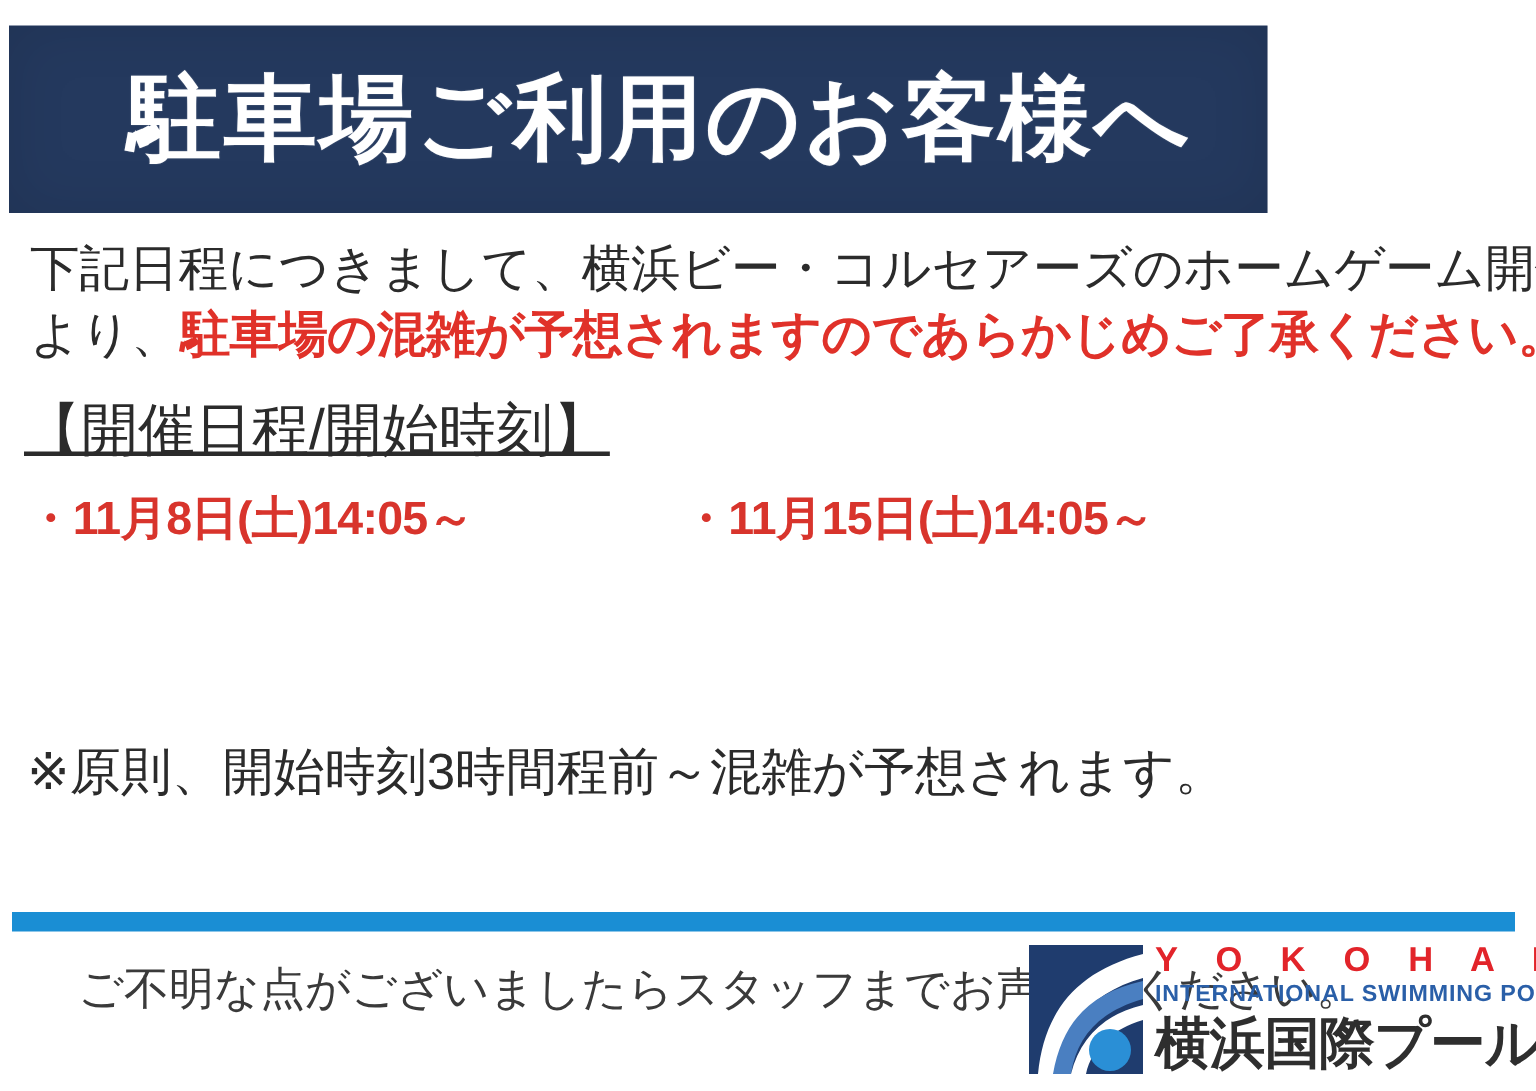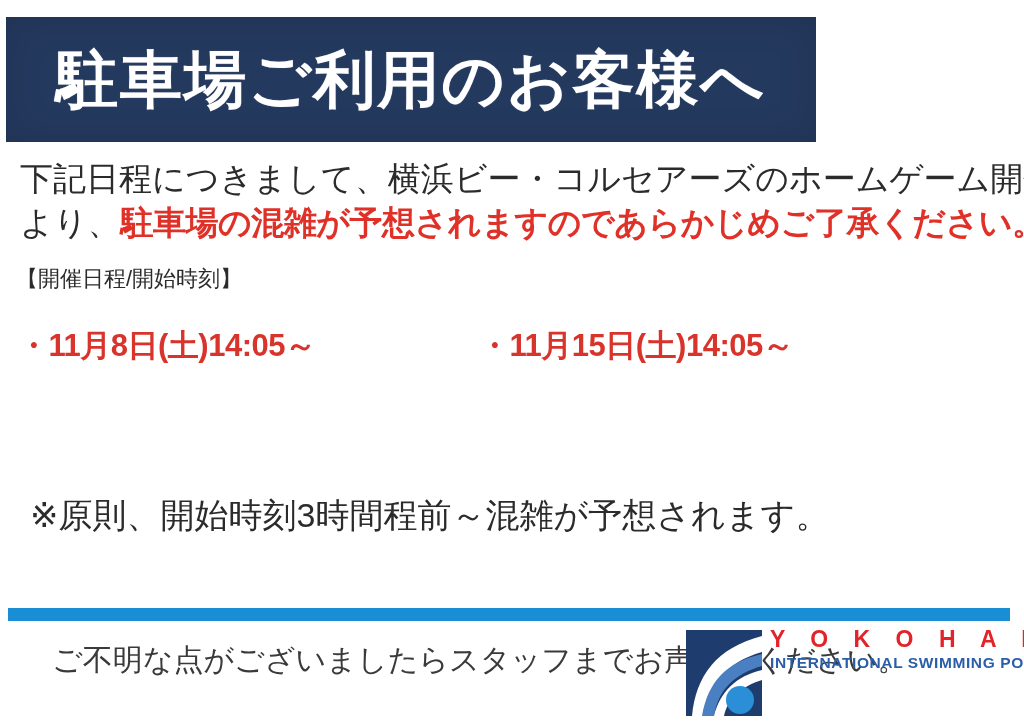--- a/index.html
+++ b/index.html
@@ -27,20 +27,21 @@
     position: absolute;
     left: 6px;
     top: 17px;
     width: 810px;
     height: 125px;
     background: #24395e;
     display: flex;
     align-items: center;
     justify-content: center;
     box-shadow: inset 0 0 40px rgba(0,0,0,0.10);
+    padding-left: 29px;
   }
   .header-title {
     color: #ffffff;
     font-size: 62px;
     font-weight: 700;
     letter-spacing: 2px;
     line-height: 1;
     white-space: nowrap;
     text-shadow: 0 0 1px rgba(255,255,255,0.35);
   }
@@ -61,24 +62,25 @@
   .red-strong {
     color: #e03129;
     font-weight: 700;
     letter-spacing: -0.5px;
   }
 
   .section-label {
     position: absolute;
     left: 16px;
     top: 268px;
-    font-size: 22px;
+    font-size: 38px;
     color: #2b2b2b;
     line-height: 1;
     white-space: nowrap;
+    text-decoration: underline;
   }
 
   
   .date-grid {
     position: absolute;
     left: 18px;
     top: 330px;
     width: 900px;
   }
   .date-row {
@@ -90,25 +92,25 @@
     position: absolute;
     top: 0;
     color: #d8342c;
     font-size: 31px;
     font-weight: 700;
     line-height: 1;
     white-space: nowrap;
     letter-spacing: -0.5px;
   }
   .date-col-0 { left: 0px; }
-  .date-col-1 { left: 461px; }
+  .date-col-1 { left: 437px; }
 
   .note-line {
     position: absolute;
-    left: 30px;
+    left: 18px;
     top: 498px;
     font-size: 34px;
     color: #2b2b2b;
     line-height: 1;
     white-space: nowrap;
   }
 
   
   .footer-rule {
     position: absolute;
@@ -210,16 +212,17 @@
     <svg class="logo-mark" viewBox="0 0 76 86">
       <rect x="0" y="0" width="76" height="86" fill="#1f3c6e"></rect>
       <path d="M6 86 C10 46 30 18 76 6 L76 22 C40 32 22 56 18 86 Z" fill="#ffffff"></path>
       <path d="M16 86 C22 52 40 32 76 24 L76 36 C48 44 32 60 28 86 Z" fill="#4a7fc1"></path>
       <path d="M28 86 C34 62 50 46 76 40 L76 50 C56 56 42 68 38 86 Z" fill="#ffffff"></path>
       <circle cx="54" cy="70" r="14" fill="#2a8fd6"></circle>
     </svg>
     <div class="logo-text">
       <div class="logo-yokohama">Y O K O H A M A</div>
       <div class="logo-intl">INTERNATIONAL SWIMMING POOL</div>
+      <div class="logo-jp">横浜国際プール</div>
     </div>
   </div>
 
 </div>
 
 </body></html>

